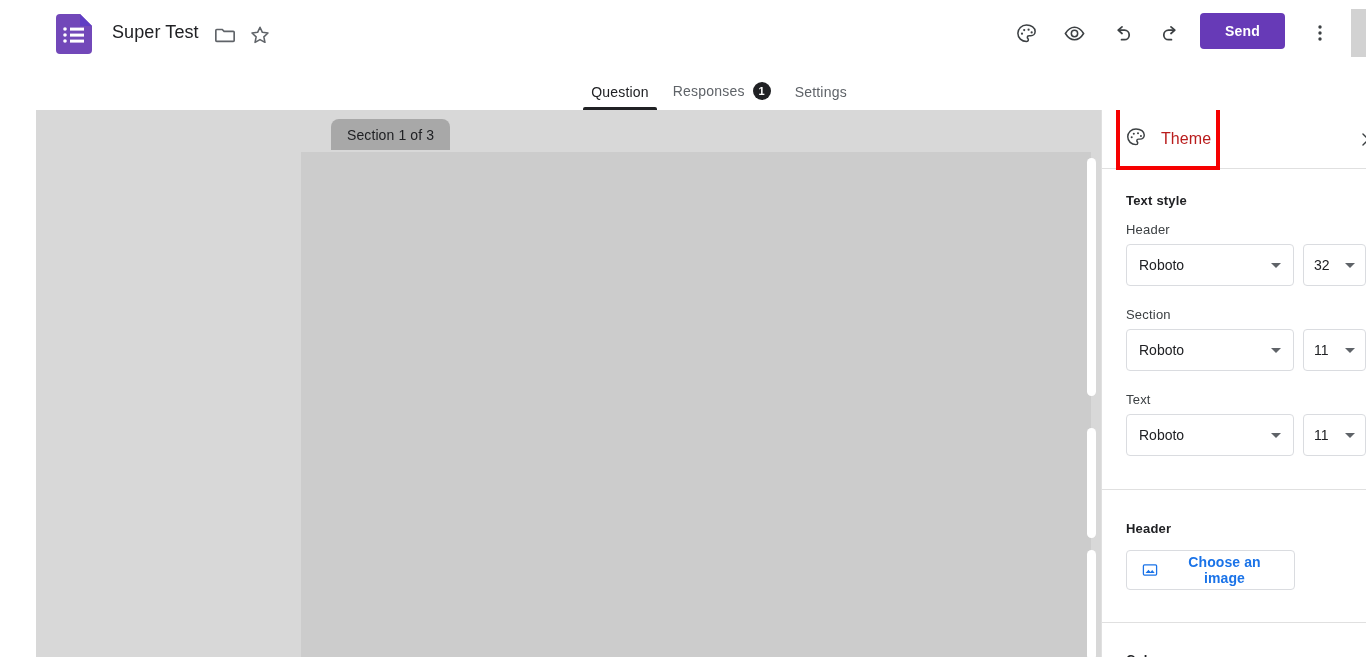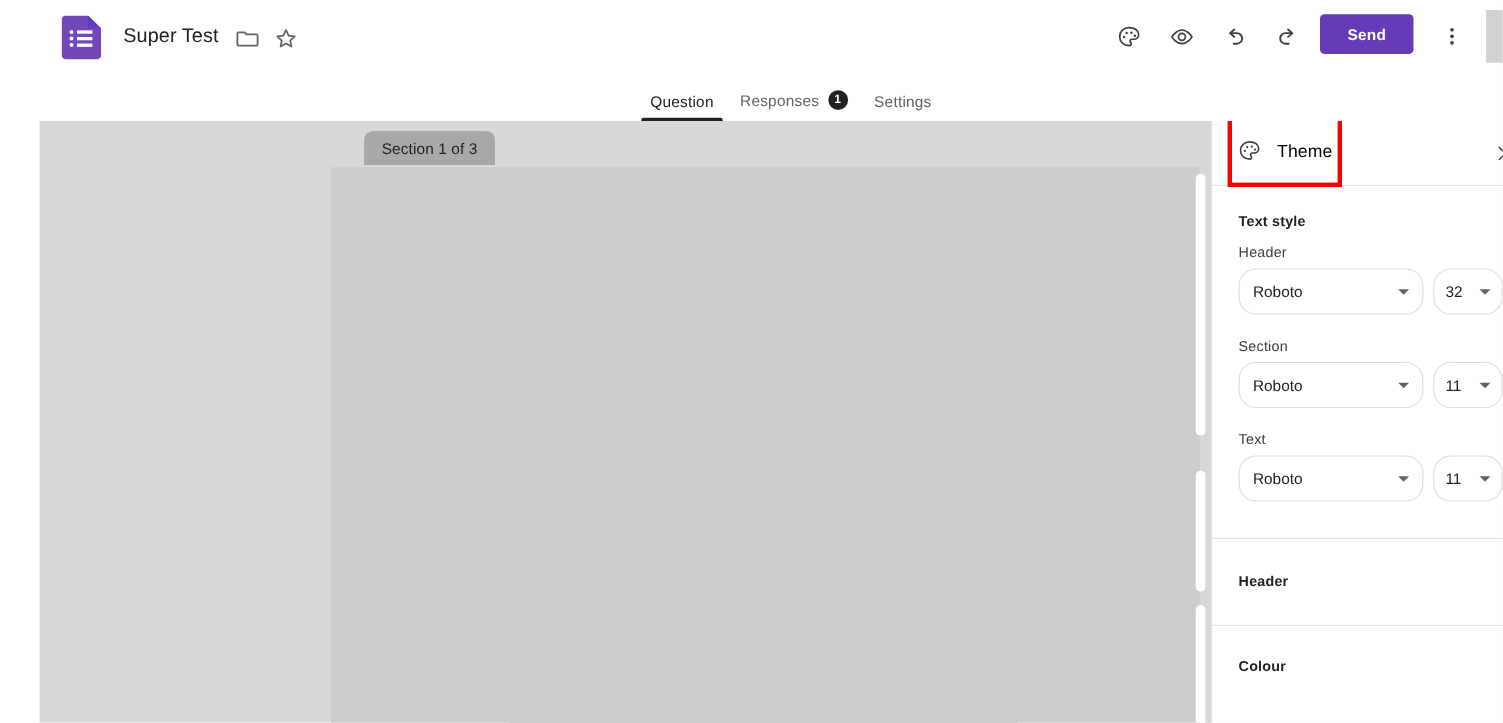--- a/index.html
+++ b/index.html
@@ -120,21 +120,21 @@
   }
   .panel-header {
     position: absolute; left: 0; top: 0; width: 301px; height: 59px;
     border-bottom: 1px solid #e0e0e0;
     display: flex; align-items: center;
   }
   .panel-title-group {
     display: flex; align-items: center; gap: 14px;
     margin-left: 23px;
   }
-  .panel-title { font-size: 16px; color: #000000; letter-spacing: .1px; }
+  .panel-title { font-size: 16px; color: #b91c1c; letter-spacing: .1px; }
   .panel-close {
     position: absolute; right: 20px; top: 14px;
     width: 30px; height: 30px; border-radius: 50%;
     display: flex; align-items: center; justify-content: center;
     cursor: pointer;
   }
 
   .highlight-box {
     position: absolute; left: 14px; top: -10px;
     width: 104px; height: 70px;
@@ -149,21 +149,21 @@
   }
   .sec-title {
     font-size: 13px; font-weight: bold; color: #202124;
     margin: 0 0 0 24px; letter-spacing: .2px;
   }
   .field-label {
     font-size: 13px; color: #3c4043; margin-left: 24px; letter-spacing: .2px;
   }
   .ctrl-row { display: flex; margin-left: 24px; gap: 9px; }
   .sel {
-    height: 42px; border: 1px solid #dadce0; border-radius: 16px;
+    height: 42px; border: 1px solid #dadce0; border-radius: 4px;
     background: #fff; display: flex; align-items: center;
     cursor: pointer; font-size: 14px; color: #202124;
   }
   .sel-font { width: 168px; padding: 0 12px; justify-content: space-between; }
   .sel-size { width: 63px; padding: 0 10px; justify-content: space-between; }
   .caret {
     width: 0; height: 0; border-left: 5px solid transparent;
     border-right: 5px solid transparent; border-top: 5px solid #5f6368;
   }
   .divider { height: 1px; background: #e0e0e0; width: 301px; }
@@ -350,20 +350,29 @@
         <div class="sel sel-size">
           <span>11</span>
           <span class="caret"></span>
         </div>
       </div>
 
       <div class="divider" style="margin-top:33px;"></div>
 
       <div class="sec-title" style="margin-top:31px;">Header</div>
 
+      <button class="choose-img-btn" style="margin-top:14px;">
+        <span style="display:flex;">
+          <svg viewBox="0 0 24 24" width="18" height="18">
+            <rect x="3.2" y="5.2" width="17.6" height="13.6" rx="1.4" fill="none" stroke="#1a73e8" stroke-width="1.7"></rect>
+            <path d="M6 16 L10 11.5 L12.5 14.5 L15 12 L18.3 16 Z" fill="#1a73e8"></path>
+          </svg>
+        </span>
+        <span>Choose an image</span>
+      </button>
 
       <div class="divider" style="margin-top:32px;"></div>
 
       <div class="sec-title" style="margin-top:29px;">Colour</div>
     </div>
   </div>
 
   <div class="panel-scroll-track"></div>
   <div class="panel-scroll-thumb"></div>
 

